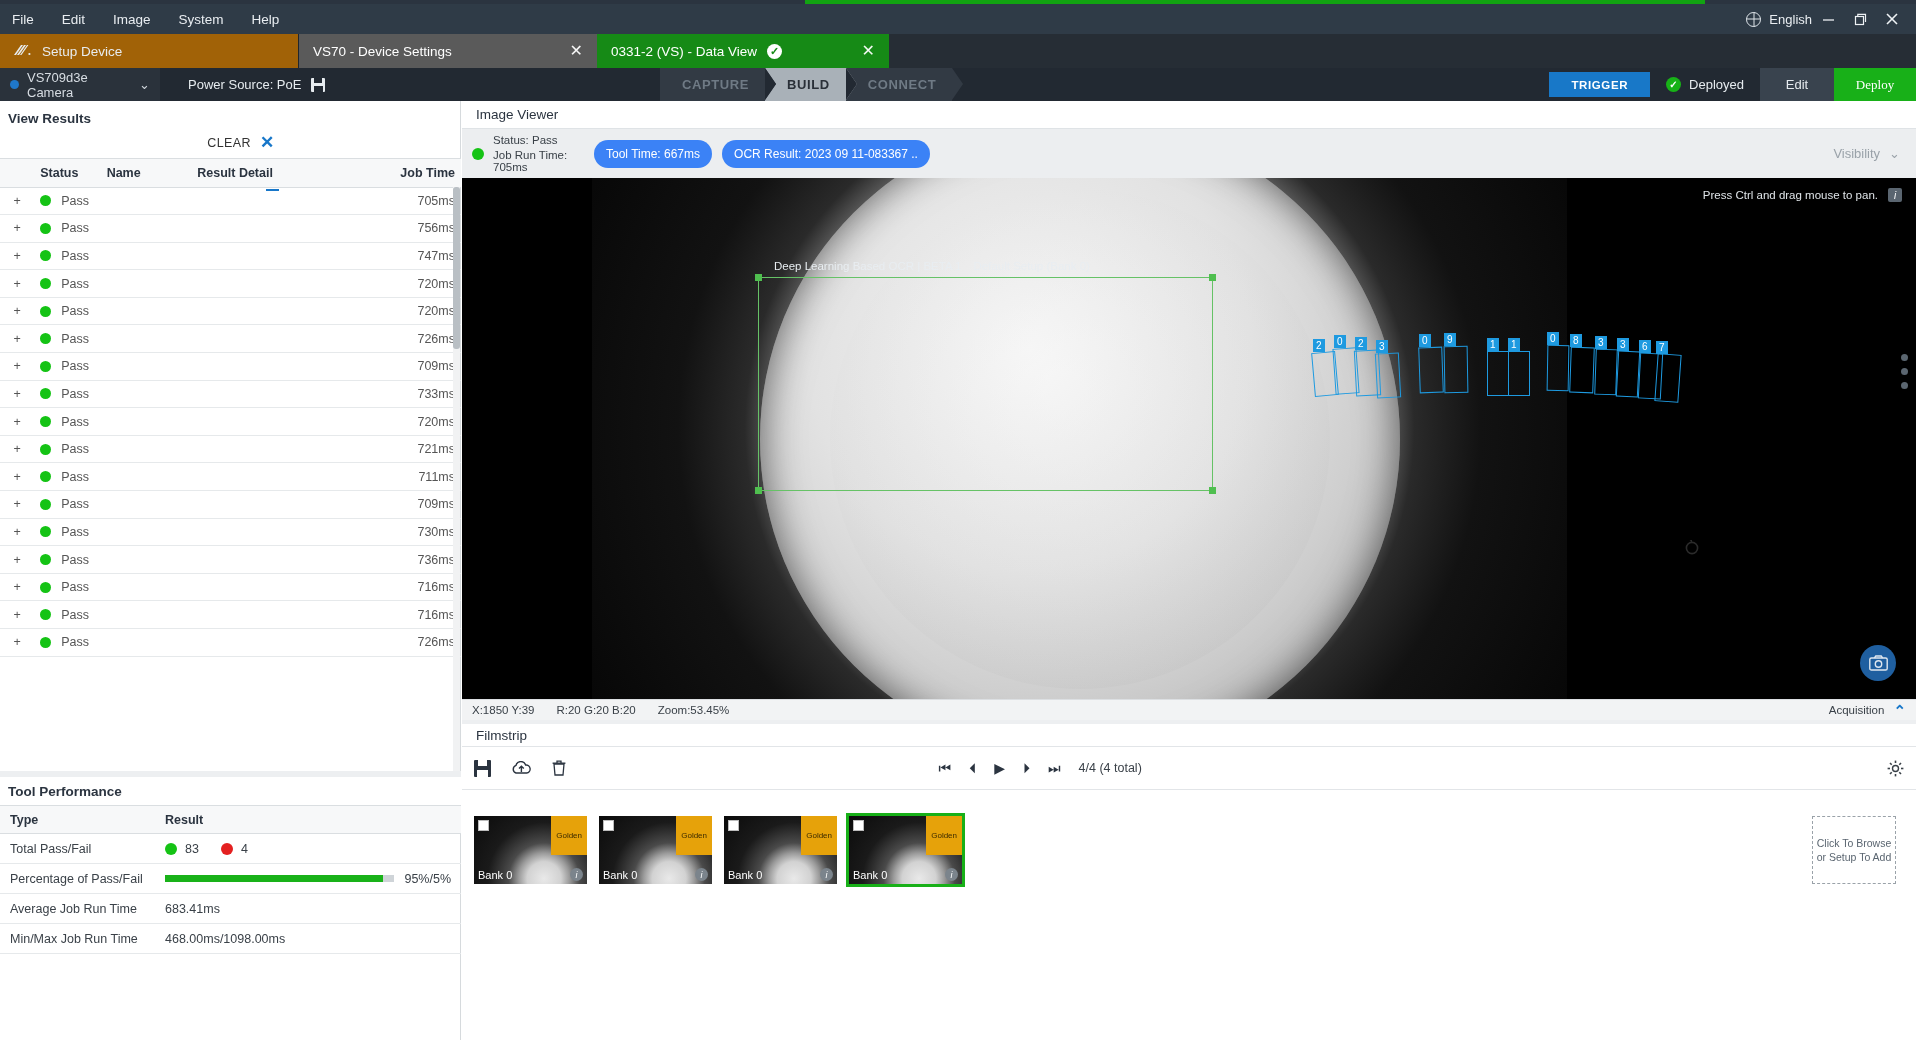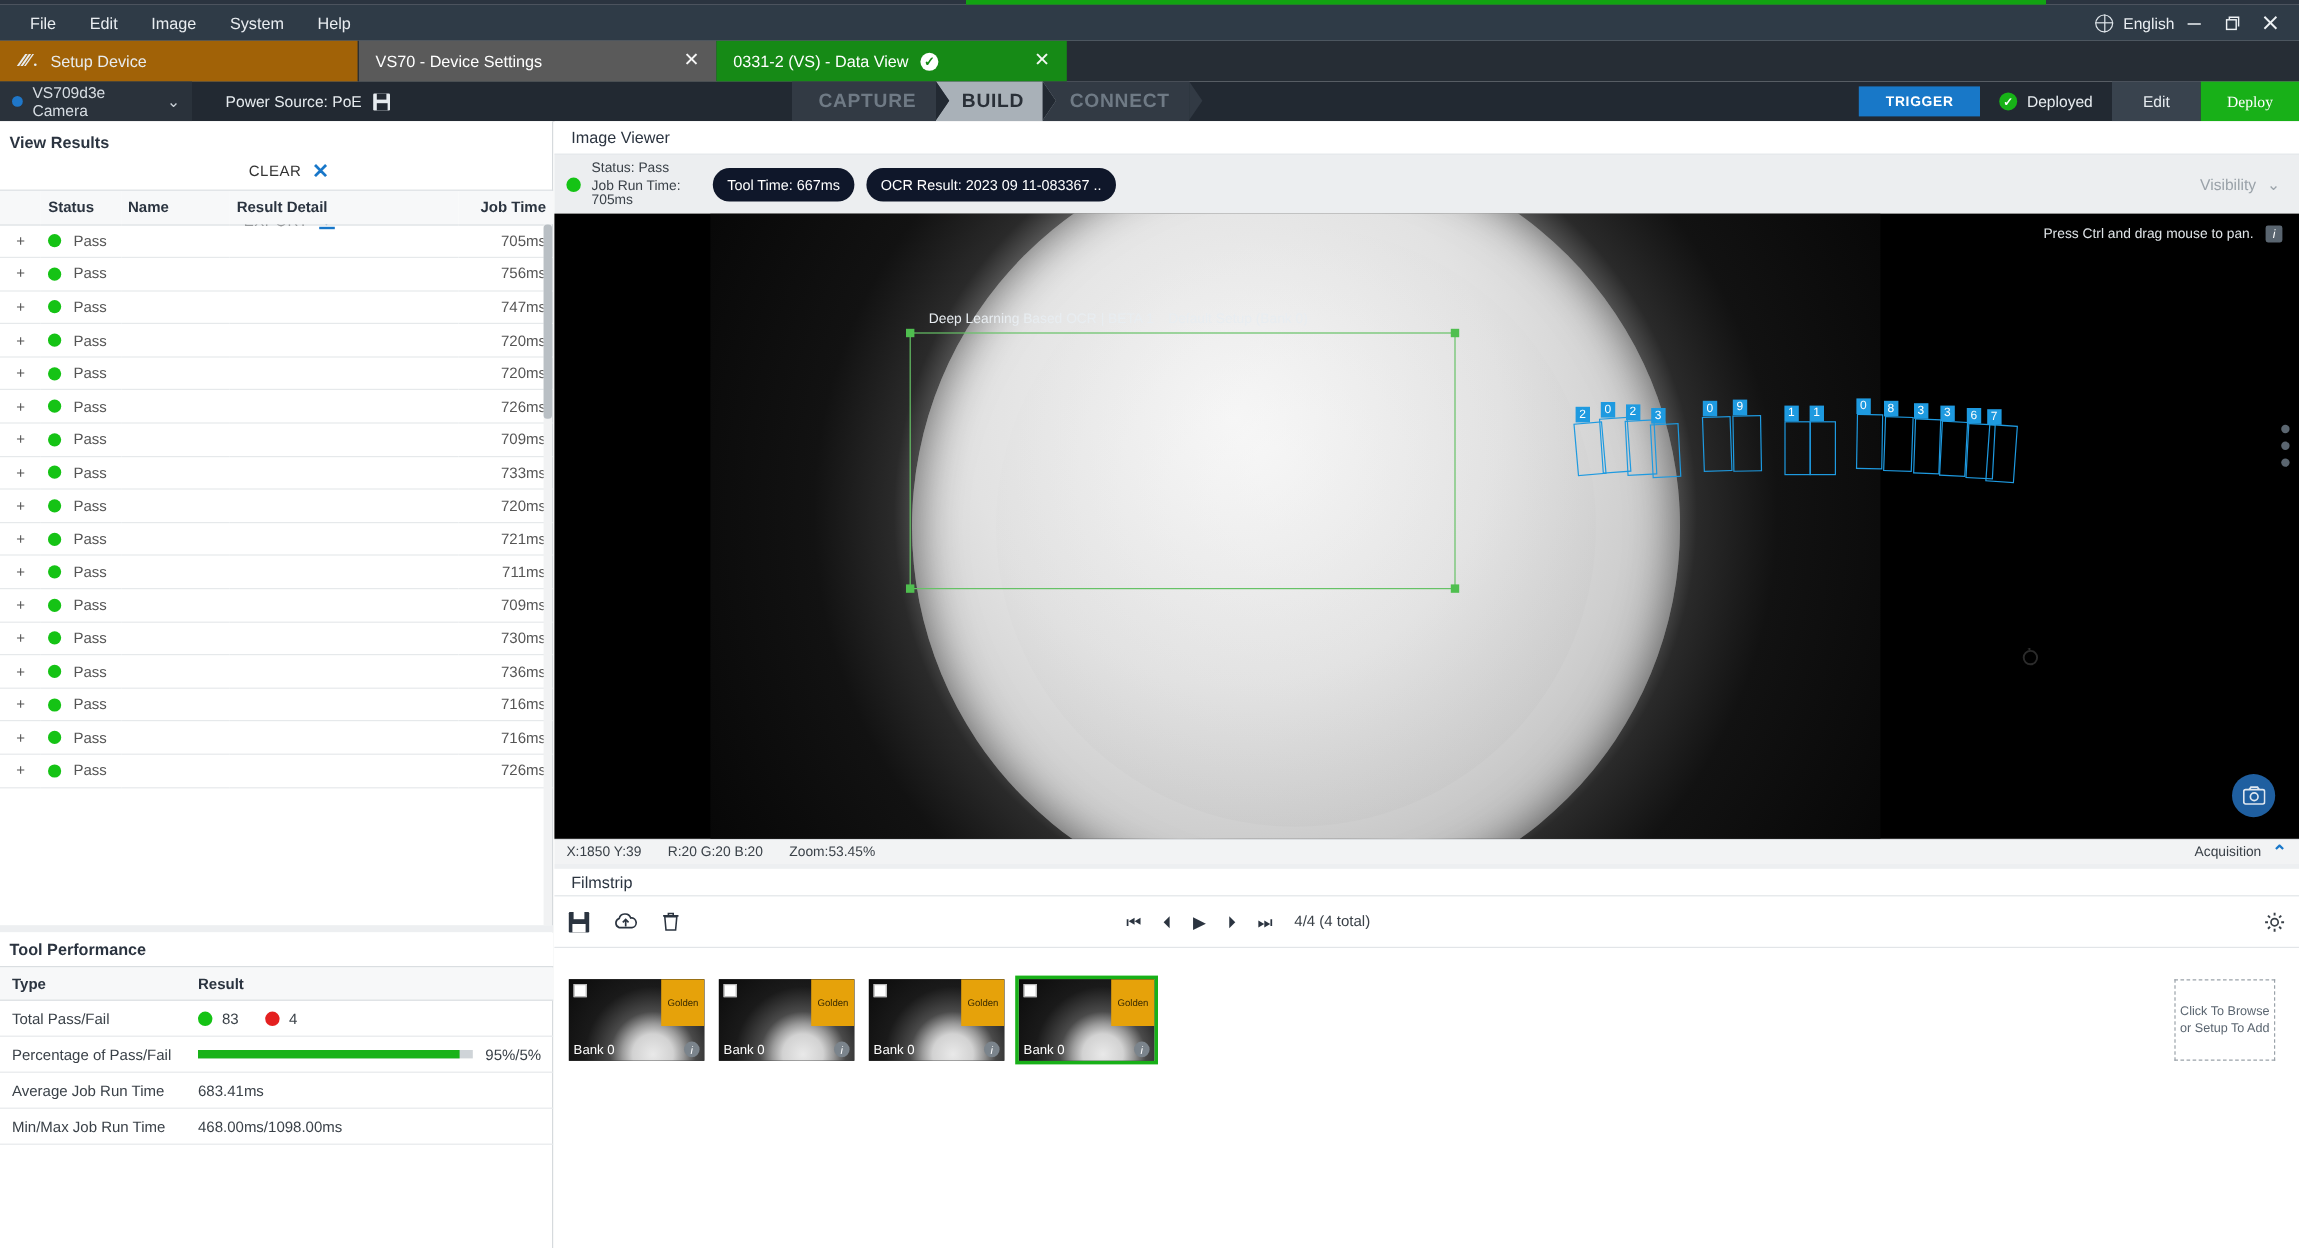--- a/index.html
+++ b/index.html
@@ -11,21 +11,21 @@
     color:#222;
     -webkit-font-smoothing: antialiased;
   }
   
   #top-progress { position:absolute; left:0; top:0; width:1916px; height:4px; background:#2b3440; }
   #top-progress .fill { height:100%; width:47%; margin-left:42%; background:#12a312; }
 
   
   #menubar { position:absolute; left:0; top:4px; width:1916px; height:30px; background:#2f3b47; display:flex; align-items:center; }
   #menubar .mi { color:#e9edf1; font-size:13.5px; padding:0 14px; cursor:default; }
-  #menubar .mi:first-child { padding-left:25px; }
+  #menubar .mi:first-child { padding-left:12px; }
   #menu-right { margin-left:auto; display:flex; align-items:center; gap:0; padding-right:8px; }
   #menu-right .lang { color:#e9edf1; font-size:13px; display:flex; align-items:center; gap:8px; }
   .globe { width:15px; height:15px; border:1.4px solid #dfe5ea; border-radius:50%; position:relative; display:inline-block; }
   .globe:before { content:""; position:absolute; left:50%; top:-1px; width:0; height:15px; border-left:1.3px solid #dfe5ea; transform:translateX(-50%); }
   .globe:after { content:""; position:absolute; top:50%; left:-1px; width:15px; height:0; border-top:1.3px solid #dfe5ea; transform:translateY(-50%); }
   .wbtn { width:32px; height:28px; display:flex; align-items:center; justify-content:center; color:#eef2f5; font-size:15px; }
   .wbtn svg { display:block; }
 
   
   #tabstrip { position:absolute; left:0; top:34px; width:1916px; height:34px; background:#262d35; display:flex; }
@@ -43,21 +43,21 @@
   #devsel { width:160px; display:flex; align-items:center; gap:8px; padding-left:10px; height:33px; background:#2a323b; }
   #devsel .dot { width:9px; height:9px; border-radius:50%; background:#1f77c9; flex:none; }
   #devsel .cv { margin-left:auto; margin-right:10px; color:#cfd6dc; }
   #powersrc { margin-left:28px; display:flex; align-items:center; gap:10px; color:#e6ebef; }
   .disk { width:14px; height:14px; background:#e6ebef; position:relative; border-radius:1px; }
   .disk:before { content:""; position:absolute; left:3px; top:0; width:8px; height:5px; background:#222932; }
   .disk:after { content:""; position:absolute; left:2.5px; bottom:0; width:9px; height:6px; background:#222932; }
 
   
   #breadcrumb { position:absolute; left:660px; top:0; height:33px; display:flex; align-items:stretch; }
-  .crumb { position:relative; height:33px; display:flex; align-items:center; justify-content:center; font-size:16px; font-weight:bold; letter-spacing:.6px; padding:0 16px 0 22px; }
+  .crumb { position:relative; height:33px; display:flex; align-items:center; justify-content:center; font-size:13px; font-weight:bold; letter-spacing:.6px; padding:0 16px 0 22px; }
   .crumb.inactive { background:#323a44; color:#6f7a85; }
   .crumb.active { background:#a9b1b8; color:#2a3038; }
   .crumb:after { content:""; position:absolute; right:-11px; top:0; width:0; height:0; border-top:16.5px solid transparent; border-bottom:16.5px solid transparent; border-left:11px solid #323a44; z-index:2; }
   .crumb.active:after { border-left-color:#a9b1b8; }
   .crumb:before { content:""; position:absolute; left:0; top:0; width:0; height:0; border-top:16.5px solid transparent; border-bottom:16.5px solid transparent; border-left:11px solid #222932; z-index:3; }
   .crumb.first:before { display:none; }
 
   #devright { margin-left:auto; display:flex; align-items:center; height:33px; padding-right:0; }
   #trigger-btn { background:#1878c8; color:#fff; font-size:11.5px; font-weight:bold; letter-spacing:.6px; padding:0 22px; height:25px; display:flex; align-items:center; border:none; }
   #deploy-state { display:flex; align-items:center; gap:8px; margin-left:16px; color:#e6ebef; font-size:13px; }
@@ -107,21 +107,21 @@
   .dot-grn { width:12px; height:12px; border-radius:50%; background:#15c315; flex:none; }
   .bar-cell { display:flex; align-items:center; gap:10px; }
   .bar { flex:1; height:7px; background:#cfd4d8; position:relative; }
   .bar > i { position:absolute; left:0; top:0; height:100%; background:#19b219; }
 
   
   #iv-title { height:28px; display:flex; align-items:center; padding-left:14px; font-size:13.5px; color:#2b3440; border-bottom:1px solid #dfe3e6; }
   #iv-bar { height:49px; background:#eceef0; display:flex; align-items:center; padding-left:10px; gap:0; }
   #iv-status { display:flex; align-items:center; gap:9px; width:112px; }
   #iv-status .txts { display:flex; flex-direction:column; gap:3px; font-size:11.5px; color:#3a4148; }
-  .chip { background:#0f172a; color:#fff; font-size:12px; padding:7px 12px; border-radius:14px; margin-left:10px; white-space:nowrap; }
+  .chip { background:#3b82f6; color:#fff; font-size:12px; padding:7px 12px; border-radius:14px; margin-left:10px; white-space:nowrap; }
   #visibility { margin-left:auto; margin-right:16px; display:flex; align-items:center; gap:9px; color:#9aa2a9; font-size:13px; }
 
   
   #canvas { position:relative; height:521px; background:#000; overflow:hidden; }
   #photo { position:absolute; left:130px; top:0; width:975px; height:521px;
     background:
       radial-gradient(circle at 50% 48%, #e8e8e8 0%, #dcdcdc 34%, #c9c9c9 46%, #8c8c8c 49%, #f4f4f4 51.5%, #5d5d5d 55%, #2a2a2a 60%, #121212 72%, #070707 100%);
   }
   #photo:before { content:""; position:absolute; left:50%; top:50%; width:640px; height:640px; transform:translate(-50%,-50%); border-radius:50%;
     background: radial-gradient(circle at 42% 36%, #f3f3f3 0%, #e2e2e2 40%, #cfcfcf 62%, #bdbdbd 78%, #efefef 88%, #6a6a6a 95%, #2d2d2d 100%);

